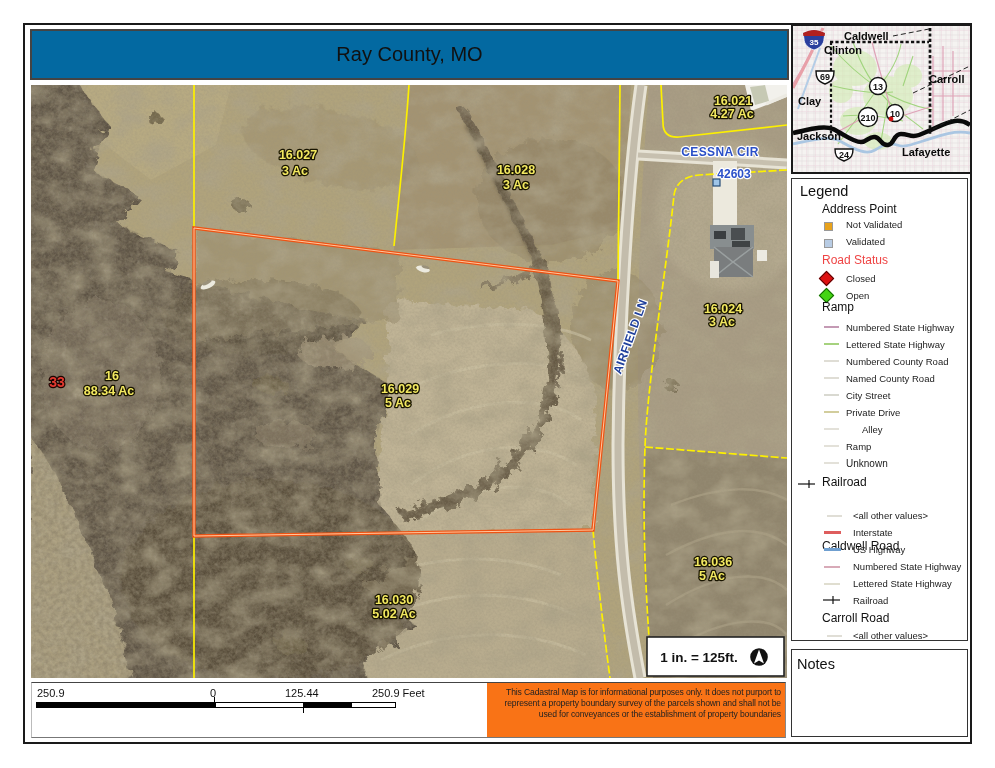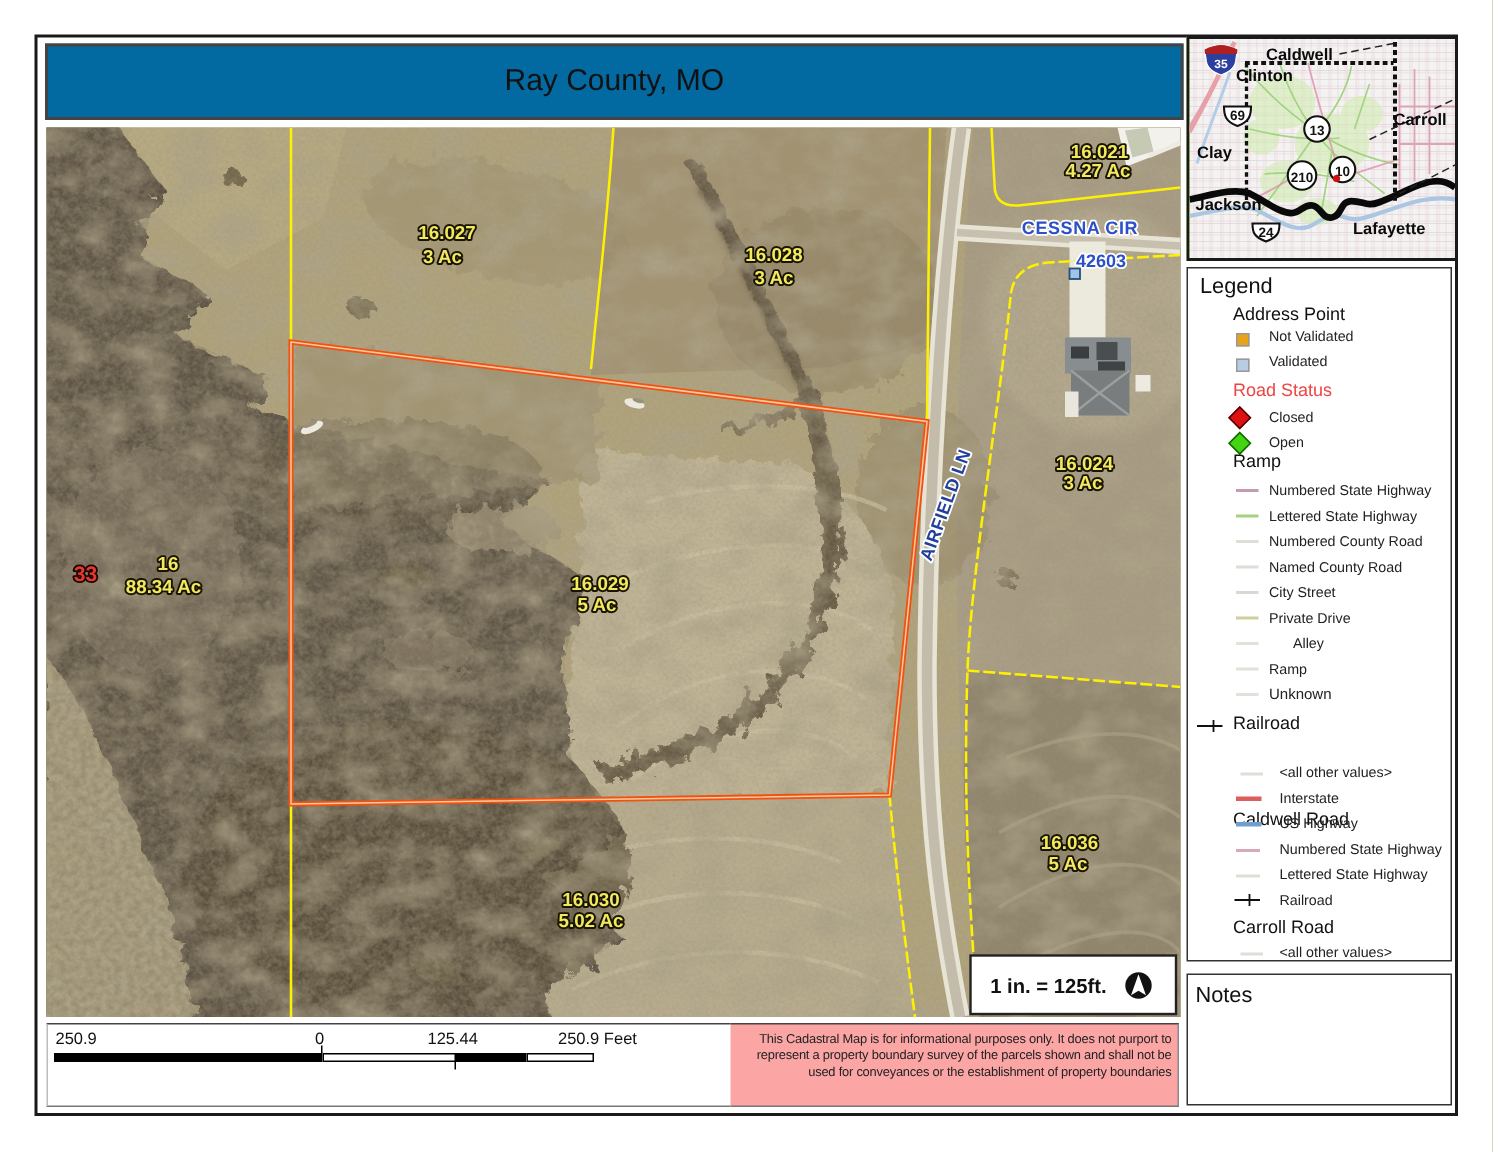--- a/index.html
+++ b/index.html
@@ -450,21 +450,21 @@
   <div class="abs" style="left:340px;top:4px;font-size:11px;color:#111;">250.9 Feet</div>
 
   <div class="abs" style="left:4px;top:19px;width:179px;height:6px;background:#000;"></div>
   <div class="abs" style="left:183px;top:19px;width:89px;height:6px;background:#fff;border:1px solid #000;box-sizing:border-box;"></div>
   <div class="abs" style="left:272px;top:19px;width:47px;height:6px;background:#000;"></div>
   <div class="abs" style="left:319px;top:19px;width:45px;height:6px;background:#fff;border:1px solid #000;box-sizing:border-box;"></div>
   <div class="abs" style="left:182px;top:14px;width:1px;height:5px;background:#000;"></div>
   <div class="abs" style="left:271px;top:25px;width:1px;height:5px;background:#000;"></div>
 </div>
 
-<div class="abs" style="left:487px;top:682px;width:298px;height:54px;border-top:1.5px solid #444;border-right:1.5px solid #888;border-bottom:1.5px solid #777;background:#fca5a5;">
+<div class="abs" style="left:487px;top:682px;width:298px;height:54px;border-top:1.5px solid #444;border-right:1.5px solid #888;border-bottom:1.5px solid #777;background:#f97316;">
 
   <div style="font-size:8.6px;line-height:11px;color:#222;text-align:right;margin:4px 4px 0 0;white-space:nowrap;letter-spacing:-0.15px;">
     This Cadastral Map is for informational purposes only. It does not purport to<br>
     represent a property boundary survey of the parcels shown and shall not be<br>
     used for conveyances or the establishment of property boundaries
   </div>
 
 </div>
 
 </body></html>

